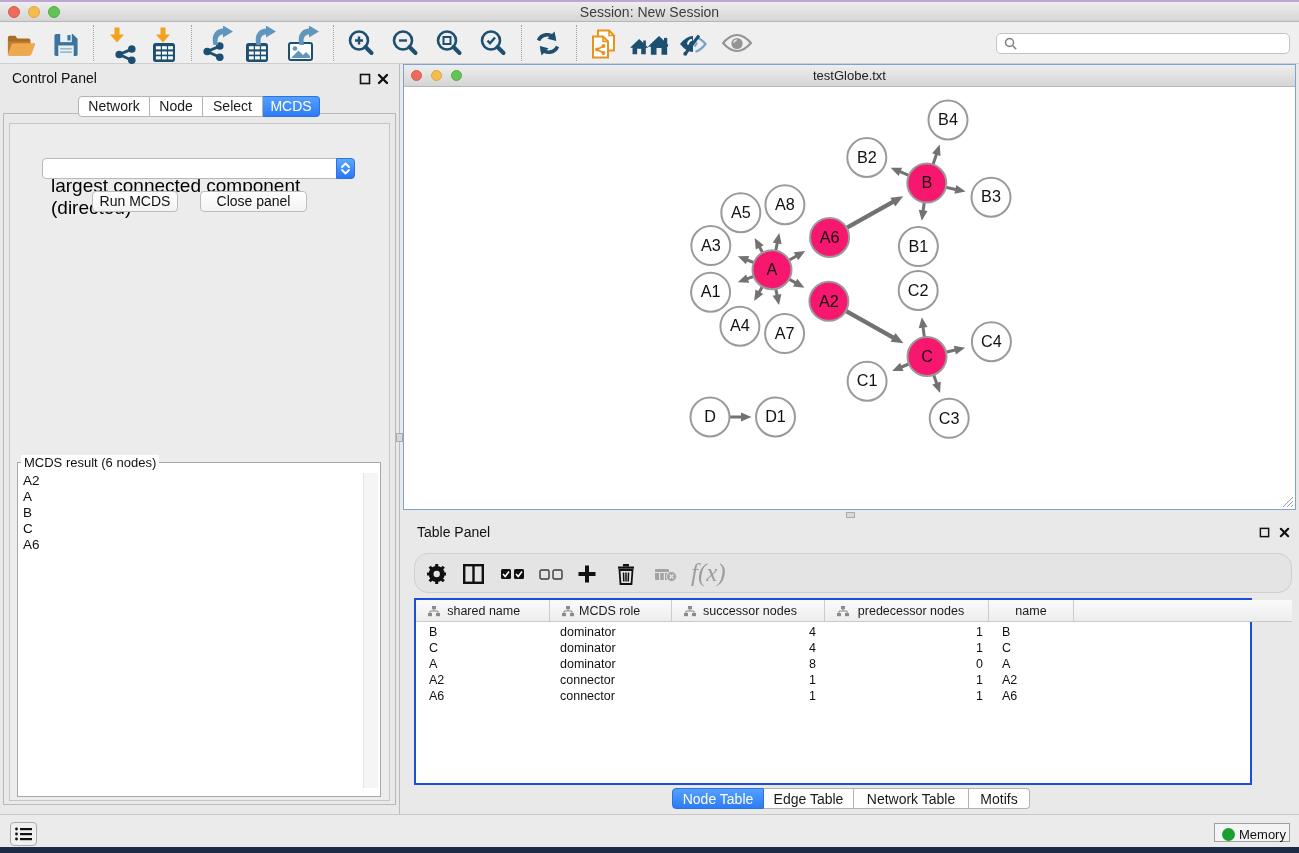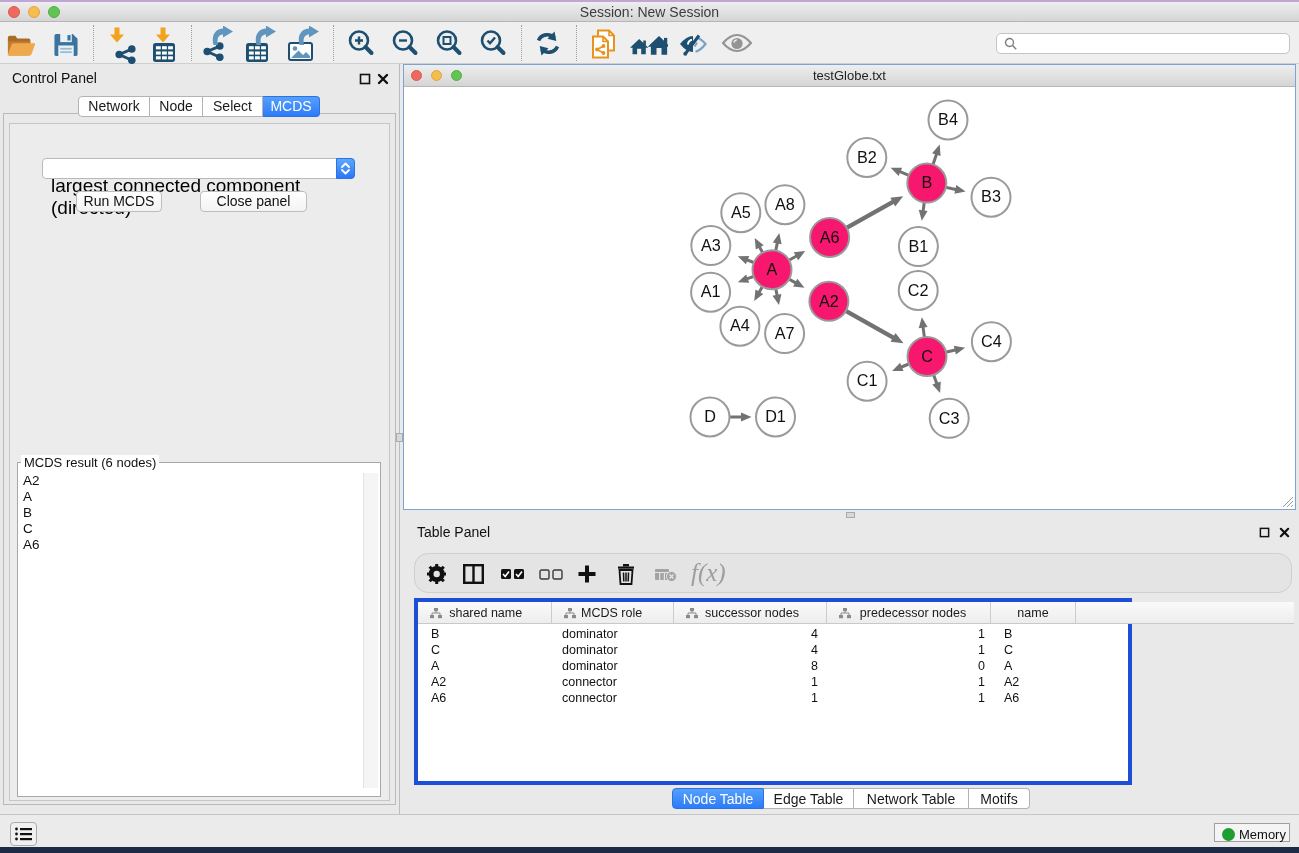--- a/index.html
+++ b/index.html
@@ -186,21 +186,21 @@
   </div>
   <div class="abs" style="left:42px;top:94px;width:313px;height:21px;background:#fff;border:1px solid #b9b9b9;border-radius:4px">
     <div class="abs" style="left:8px;top:16px;font-size:19px;color:#000000">largest connected component (directed)</div>
     <div class="abs" style="right:-1px;top:-1px;width:19px;height:21px;border-radius:0 4px 4px 0;background:linear-gradient(#5ea8fd,#2a76f6);border:1px solid #2d72e3">
       <svg width="11" height="13" viewBox="0 0 11 13" style="position:absolute;left:3px;top:3px">
           <path d="M2 5 L5.5 1.5 L9 5" fill="none" stroke="#fff" stroke-width="1.8" stroke-linecap="round" stroke-linejoin="round"></path>
           <path d="M2 8 L5.5 11.5 L9 8" fill="none" stroke="#fff" stroke-width="1.8" stroke-linecap="round" stroke-linejoin="round"></path>
         </svg>
     </div>
   </div>
-  <div class="btn abs" style="left:76px;top:127px;width:86px;height:21px;line-height:19px">Run MCDS</div>
+  <div class="btn abs" style="left:92px;top:127px;width:86px;height:21px;line-height:19px">Run MCDS</div>
   <div class="btn abs" style="left:200px;top:127px;width:107px;height:21px;line-height:19px">Close panel</div>
   <div class="abs" style="left:17px;top:398px;width:364px;height:335px;border:1px solid #a8a8a8"></div>
   <div class="abs" style="left:18px;top:399px;width:362px;height:333px;background:#fff">
     <div style="font-size:13.5px;color:#111;padding:10px 0 0 5px;line-height:16px">A2<br>A<br>B<br>C<br>A6</div>
     <div class="abs" style="left:345px;top:10px;width:15px;height:315px;background:#f5f5f5;border-left:1px solid #e3e3e3"></div>
   </div>
   <div class="abs" style="left:21px;top:391px;font-size:13px;color:#111;background:#fff;padding:0 3px">MCDS result (6 nodes)</div>
 </div>
 
 <div class="abs" style="left:403px;top:64px;width:893px;height:446px;border:1px solid #7da3d4;background:#fff">
@@ -359,21 +359,21 @@
         <line x1="11.5" y1="9.5" x2="11.2" y2="18.5" stroke="#111" stroke-width="1.5"></line>
       </svg>
       <svg class="abs" width="22" height="14" viewBox="0 0 22 14" style="left:240px;top:14px">
         <rect x="0" y="1" width="14" height="11" rx="1" fill="#a3a3a3"></rect>
         <path d="M0 4.5 L14 4.5 M4.7 4.5 L4.7 12 M9.4 4.5 L9.4 12" stroke="#e4e4e4" stroke-width="1.2"></path>
         <circle cx="16.5" cy="8.5" r="5" fill="#a3a3a3" stroke="#e4e4e4" stroke-width="1"></circle>
         <path d="M14.5 6.5 L18.5 10.5 M18.5 6.5 L14.5 10.5" stroke="#e4e4e4" stroke-width="1.4"></path>
       </svg>
       <div class="abs" style="left:276px;top:5px;width:50px;height:30px;font-family:'Liberation Serif',serif;font-style:italic;font-size:25px;color:#9d9d9d">f(x)</div>
     </div>
-  <div class="abs" style="left:13px;top:79px;width:718px;height:187px;background:#fff;border:4px solid #1d4ed8" id="tbl">
+  <div class="abs" style="left:13px;top:79px;width:838px;height:187px;background:#fff;border:2px solid #1d4ed8" id="tbl">
       <div class="abs" style="left:0;top:0;width:876px;height:22px;background:linear-gradient(#fafafa,#ededed);border-bottom:1px solid #c9c9c9"></div>
       <div class="abs" style="left:132.5px;top:0;width:1px;height:22px;background:#cccccc"></div>
       <div class="abs" style="left:254.7px;top:0;width:1px;height:22px;background:#cccccc"></div>
       <div class="abs" style="left:407.7px;top:0;width:1px;height:22px;background:#cccccc"></div>
       <div class="abs" style="left:572.3px;top:0;width:1px;height:22px;background:#cccccc"></div>
       <div class="abs" style="left:657.3px;top:0;width:1px;height:22px;background:#cccccc"></div>
       <div class="abs" style="left:-12.299999999999997px;top:4px;width:160px;text-align:center;font-size:12.5px;color:#1a1a1a">shared name</div>
       <svg class="abs" width="12" height="11" viewBox="0 0 12 11" style="left:12px;top:6px">
         <rect x="4" y="0" width="4" height="3.2" fill="#8a8a8a"></rect>
         <rect x="0" y="7" width="4" height="3.2" fill="#8a8a8a"></rect>

